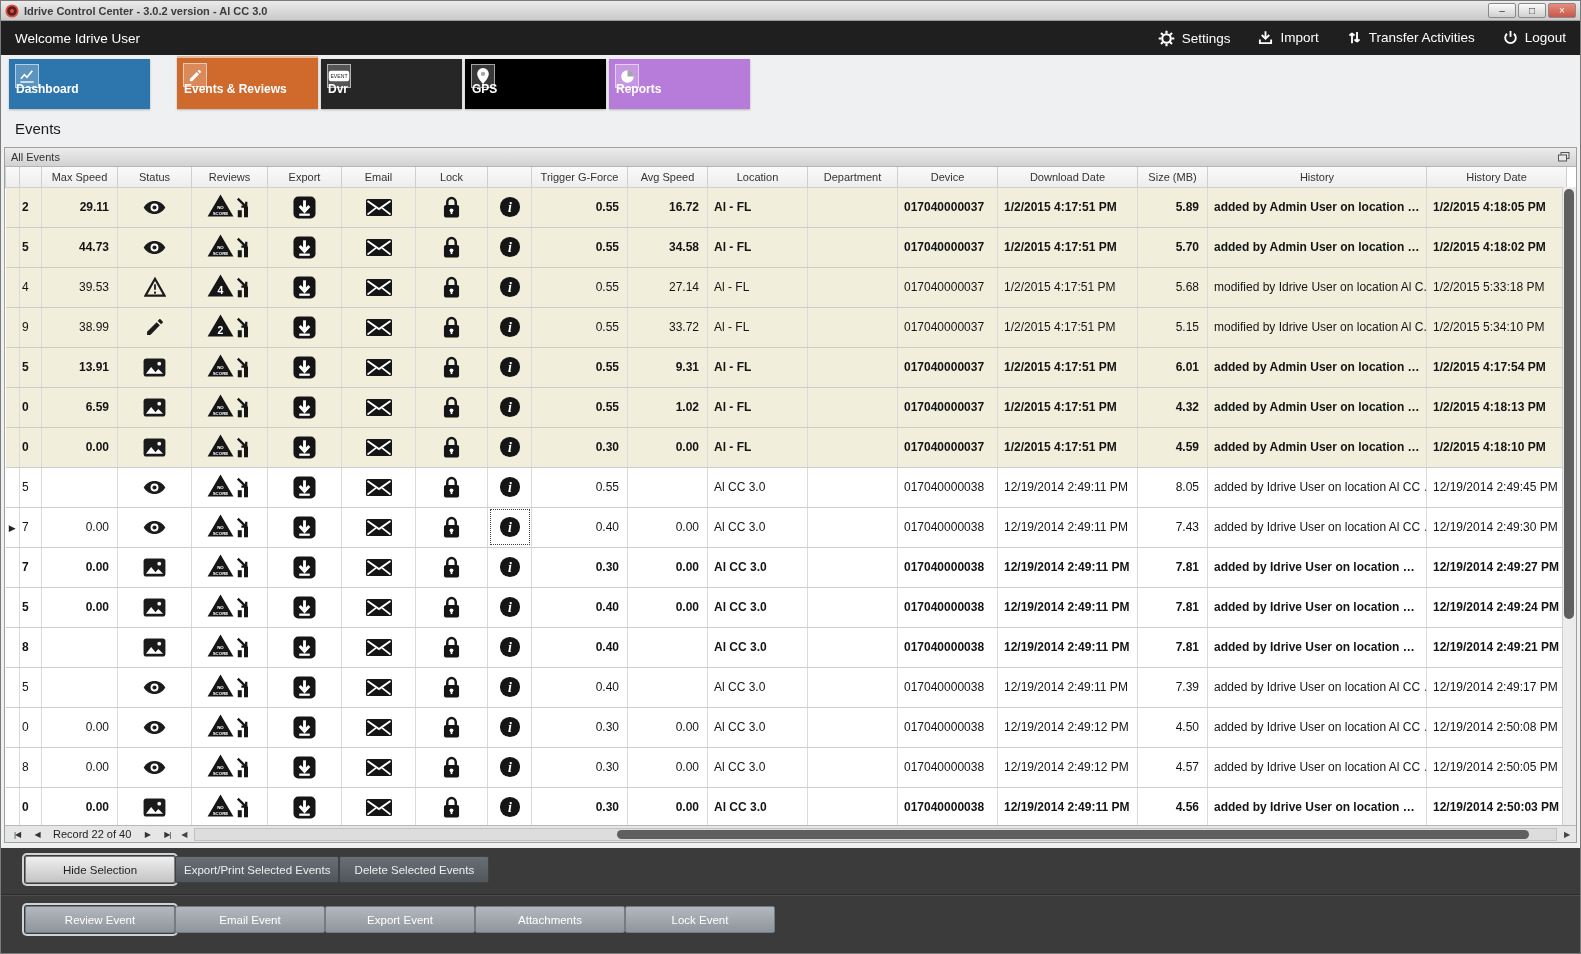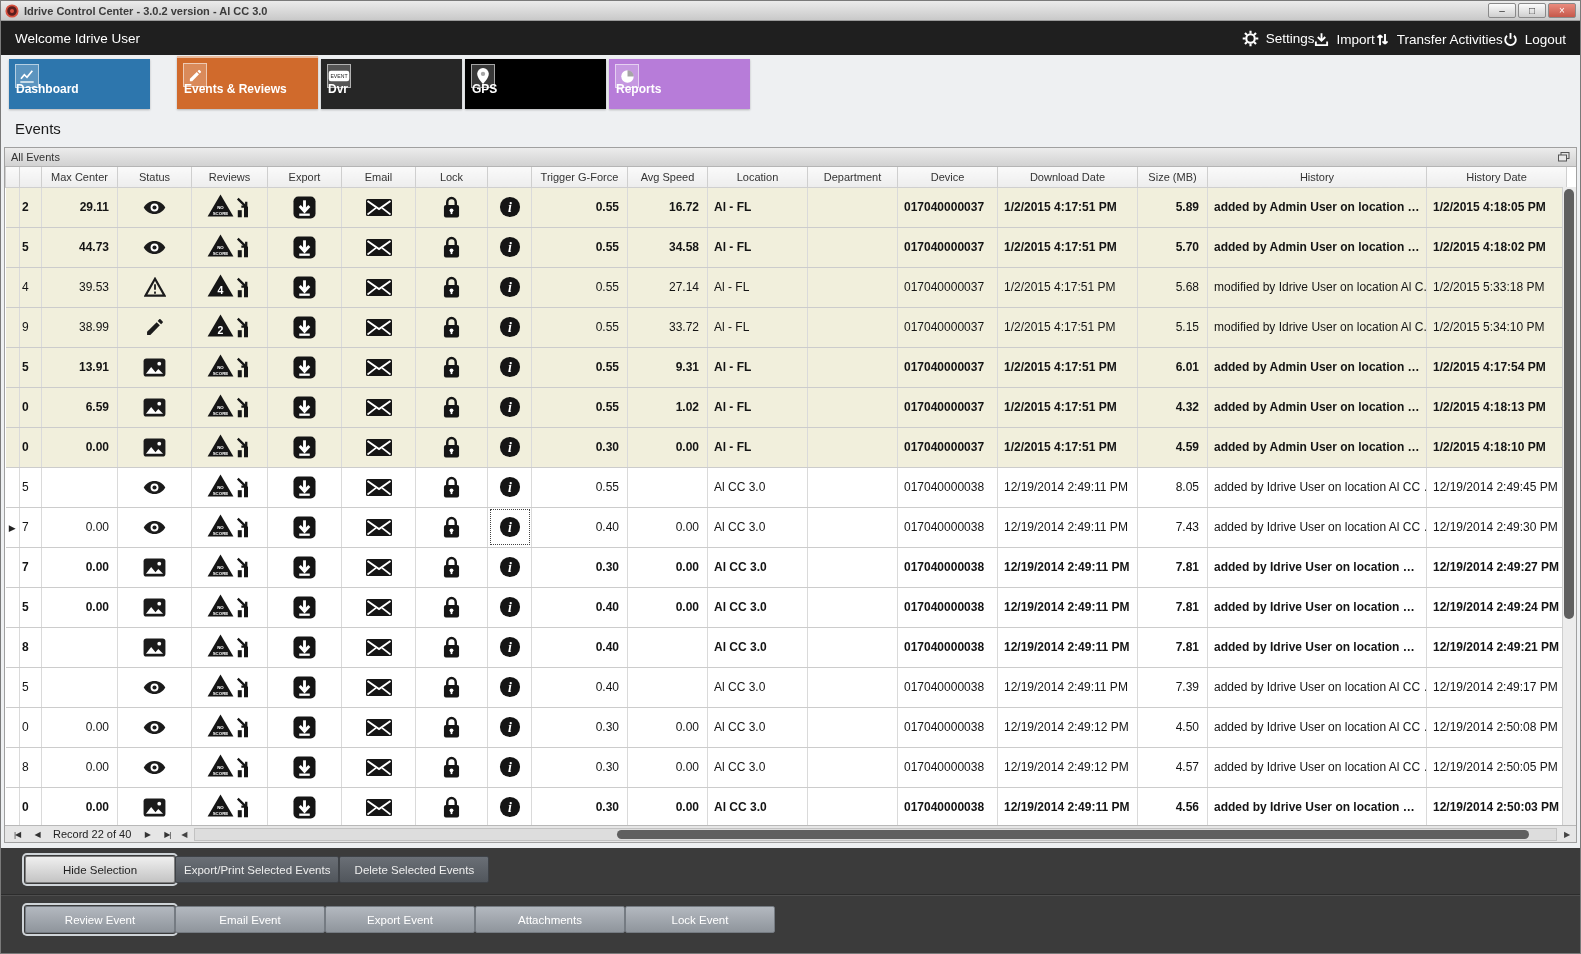--- a/index.html
+++ b/index.html
@@ -11,21 +11,21 @@
   .titlebar { height:20px; flex:0 0 20px; background:linear-gradient(#ebebeb,#c9c9c9); border-bottom:1px solid #9a9a9a; display:flex; align-items:center; padding:0 4px; }
   .app-logo { display:inline-flex; margin-right:5px; }
   .title { font-size:11px; font-weight:bold; color:#3b3b3b; }
   .win-btns { margin-left:auto; display:flex; gap:2px; }
   .win-btn { width:28px; height:15px; background:linear-gradient(#fbfbfb,#cfcfcf); border:1px solid #8a8a8a; border-radius:2px; font-size:10px; line-height:13px; text-align:center; color:#333; cursor:default; }
   .win-btn.close { background:linear-gradient(#e98b7e,#c6584a); color:#fff; }
 
   
   .menubar { height:34px; flex:0 0 34px; background:#1f1f1f; color:#fff; display:flex; align-items:center; padding:0 14px; }
   .welcome { font-size:13.5px; }
-  .menu-right { margin-left:auto; display:flex; align-items:flex-end; }
+  .menu-right { margin-left:auto; display:flex; align-items:flex-start; gap:28px; }
   .menu-item { display:inline-flex; align-items:center; gap:7px; font-size:13.5px; cursor:default; }
   .ic { display:inline-flex; align-items:center; justify-content:center; }
 
   
   .tabs { height:56px; flex:0 0 56px; display:flex; gap:3px; padding:4px 0 0 8px; background:#eef0f2; }
   .tab { width:141px; height:50px; position:relative; cursor:default; box-shadow:0 1px 2px rgba(0,0,0,.25); }
   .tab.selected { margin-top:-3px; height:53px; border-top:2px solid rgba(255,255,255,.55); }
   .tab-icon-box { position:absolute; top:5px; left:6px; width:24px; height:24px; background:rgba(255,255,255,.22); border:1px solid rgba(255,255,255,.55); display:flex; align-items:center; justify-content:center; }
   .tab-label { position:absolute; left:7px; bottom:13px; font-size:12px; font-weight:bold; color:#fff; }
 
@@ -229,21 +229,21 @@
             <col style="width: 100px;">
             <col style="width: 140px;">
             <col style="width: 70px;">
             <col style="width: 219px;">
             <col style="width: 140px;">
           </colgroup>
           <thead>
             <tr>
               <th></th>
               <th></th>
-              <th>Max Center</th>
+              <th>Max Speed</th>
               <th>Status</th>
               <th>Reviews</th>
               <th>Export</th>
               <th>Email</th>
               <th>Lock</th>
               <th></th>
               <th>Trigger G-Force</th>
               <th>Avg Speed</th>
               <th>Location</th>
               <th>Department</th>

